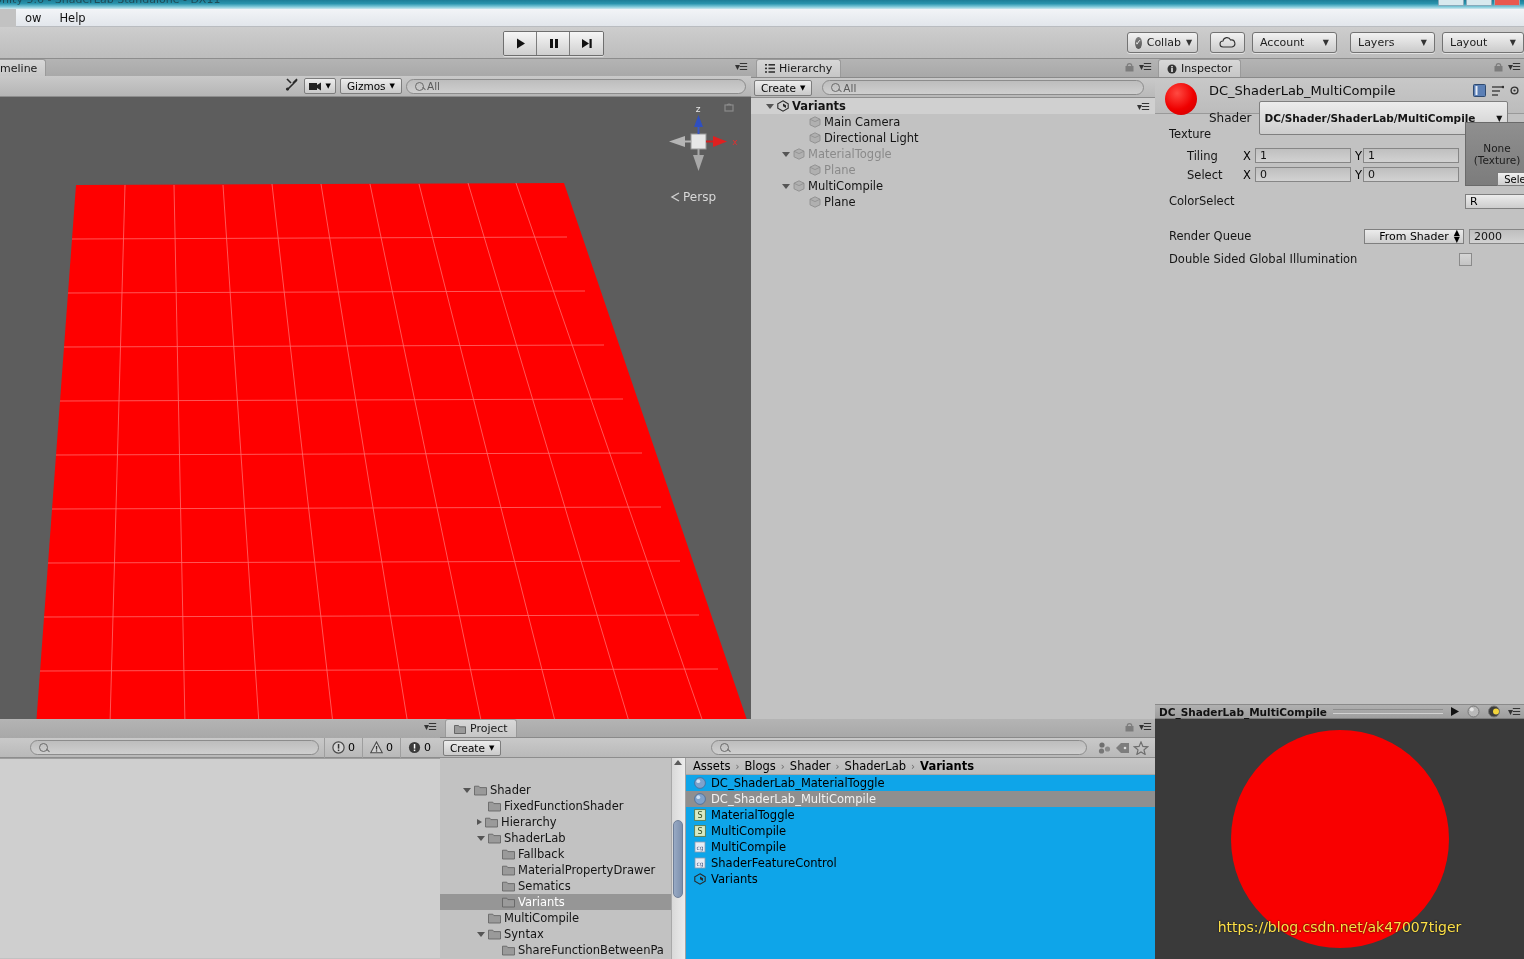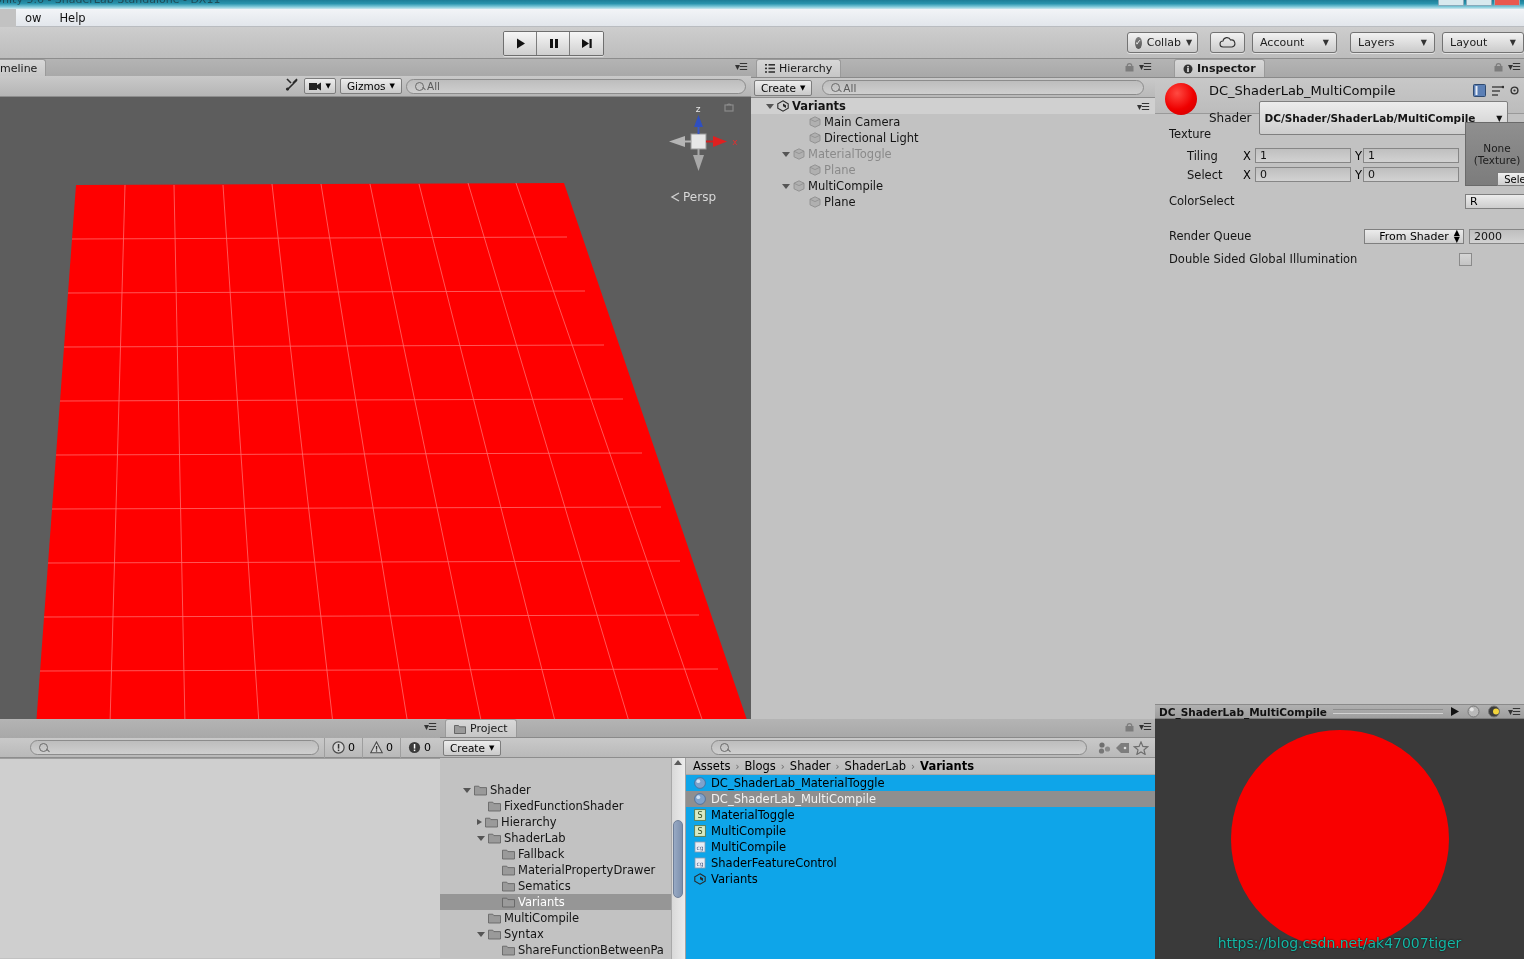--- a/index.html
+++ b/index.html
@@ -197,22 +197,22 @@
     display:flex; align-items:center; padding:0 4px; gap:6px;
     font-size:10.5px; font-weight:bold; color:#111;
   }
   .prev-drag{flex:1; height:5px; border-top:1px solid #8d8d8d; border-bottom:1px solid #d2d2d2;}
   .prev-canvas{position:relative; height:240px; background:#3a3a3a; overflow:hidden;}
   .prev-sphere{
     position:absolute; left:50%; top:120px; transform:translate(-50%,-50%);
     width:218px;height:218px;border-radius:50%;background:#f90000;
   }
   .watermark{
-    position:absolute; left:0; bottom:8px; width:100%; text-align:center;
-    font-size:14px; color:#14b8a6; text-shadow:0 0 2px #000;
+    position:absolute; left:0; bottom:24px; width:100%; text-align:center;
+    font-size:14px; color:#fde047; text-shadow:0 0 2px #000;
   }
   
   #console{left:0; top:719px; width:440px; height:240px; background:#c2c2c2;}
   .console-top{height:19px; background:linear-gradient(to bottom,#b4b4b4,#a8a8a8); position:relative;}
   .console-bar{
     height:20px; background:linear-gradient(to bottom,#c9c9c9,#b9b9b9);
     border-bottom:1px solid #8d8d8d; display:flex; align-items:center; gap:0px; padding:0 2px;
   }
   .cnt-box{
     display:flex;align-items:center;gap:3px;height:20px;padding:0 7px;
@@ -502,21 +502,21 @@
           <path d="M6 0.8 L11 3.2 L11 8.8 L6 11.2 L1 8.8 L1 3.2 Z" fill="#b0b0b0" stroke="#8a8a8a" stroke-width="0.8"></path>
           <path d="M1 3.2 L6 5.6 L11 3.2" fill="none" stroke="#8a8a8a" stroke-width="0.7"></path>
         </svg>
         <span>Plane</span>
       </div>
     </div>
 </div>
 
 <div class="panel" id="inspector">
   <div class="ptabbar">
-    <div class="ptab" style="margin-left:19px;font-weight:bold;">
+    <div class="ptab" style="margin-left:3px;">
       <svg width="10" height="10" viewBox="0 0 10 10">
         <circle cx="5" cy="5" r="4.5" fill="#333"></circle>
           <rect x="4.3" y="4" width="1.4" height="4" fill="#fff"></rect>
         <rect x="4.3" y="2" width="1.4" height="1.4" fill="#fff"></rect>
       </svg>
       <span>Inspector</span>
     </div>
     <div class="tabright">
       <svg class="lock-ic" viewBox="0 0 9 10">
         <rect x="0.5" y="4" width="8" height="5.5" fill="#555"></rect>

